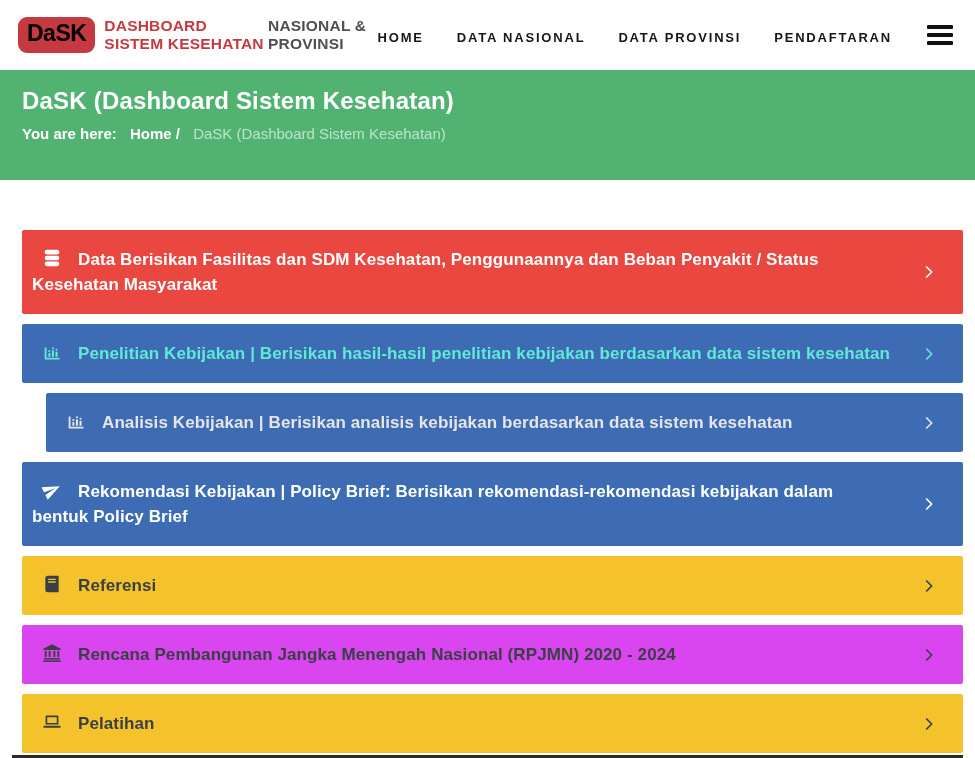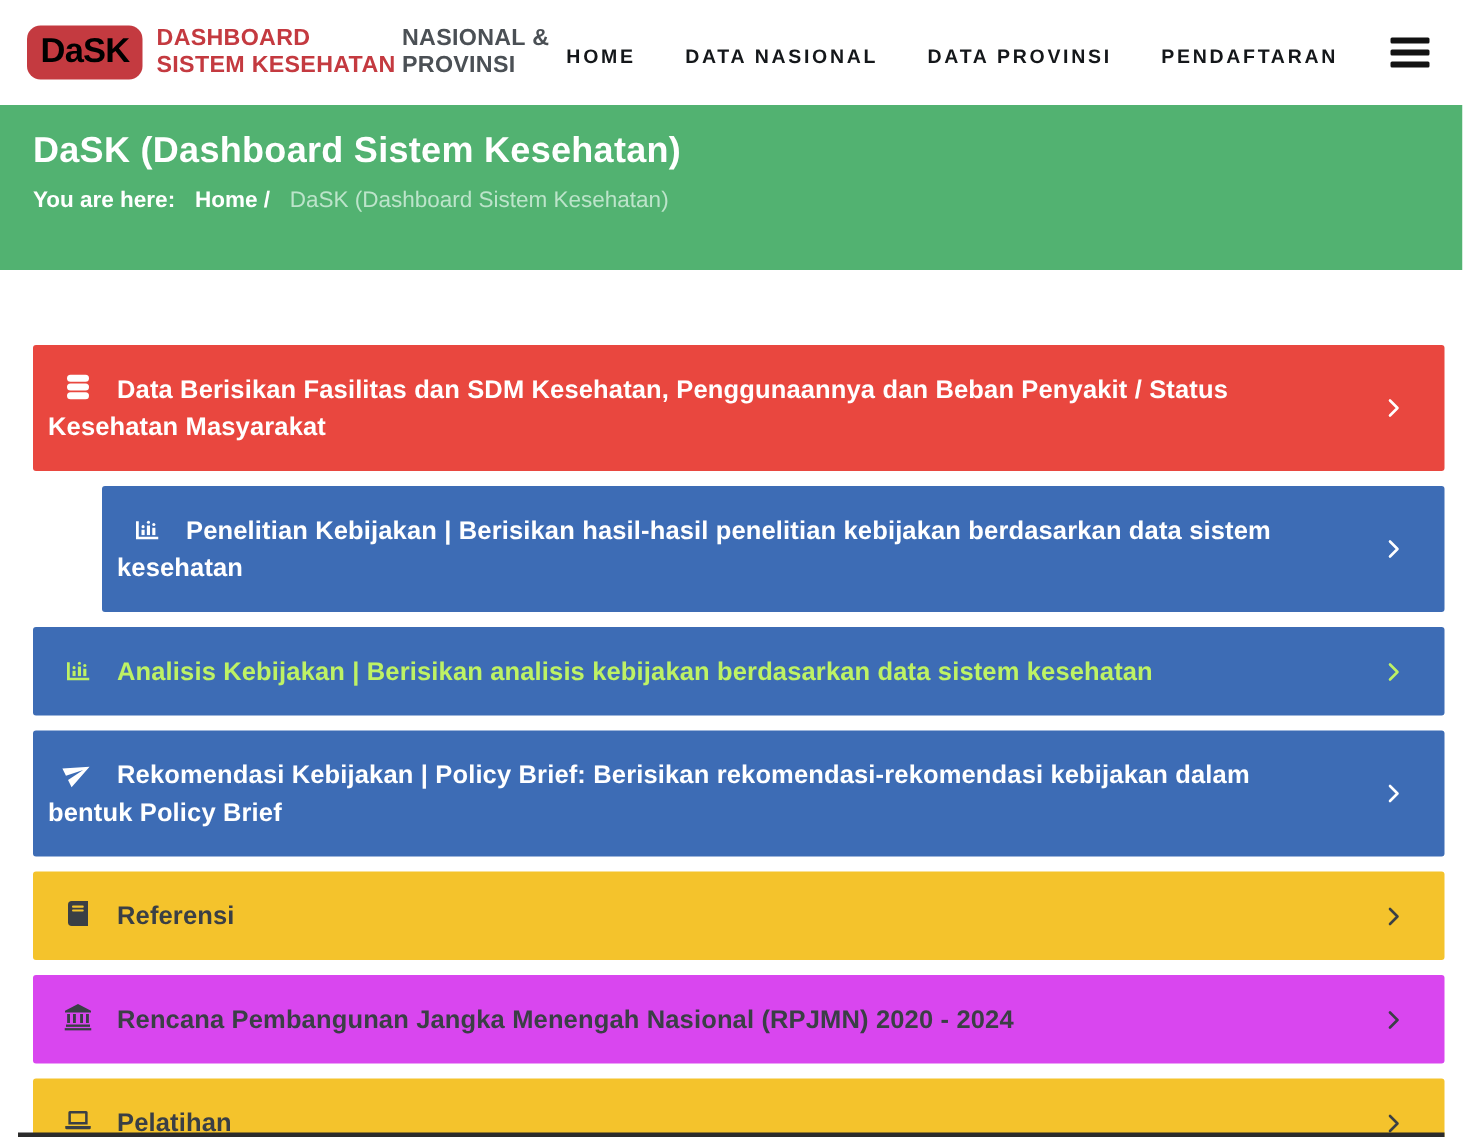--- a/index.html
+++ b/index.html
@@ -116,37 +116,37 @@
             <rect x="3.2" y="2.2" width="17.6" height="5.6" rx="2.8"></rect>
             <rect x="3.2" y="9.2" width="17.6" height="5.6" rx="2.8"></rect>
             <rect x="3.2" y="16.2" width="17.6" height="5.6" rx="2.8"></rect>
           </svg></span><span class="bar-label">Data Berisikan Fasilitas dan SDM Kesehatan, Penggunaannya dan Beban Penyakit / Status Kesehatan Masyarakat</span>
     <span class="chevron">
           <svg viewBox="0 0 24 24" fill="none" stroke="currentColor" stroke-width="2.6" stroke-linecap="round" stroke-linejoin="round">
             <path d="M8.5 4.5L16 12l-7.5 7.5"></path>
           </svg>
         </span>
   </a>
-      <a class="bar" style="background: rgb(61, 108, 181); color: #ffffff; margin-left: 46px; --bar-bg: #3d6cb5;">
+      <a class="bar" style="background: rgb(61, 108, 181); color: #5eead4; --bar-bg: #3d6cb5;">
     <span class="bar-icon"><svg viewBox="0 0 24 24" fill="currentColor">
             <path d="M3.2 6.5h2.2v12.4H21v2H3.2V6.5z"></path>
             <rect x="7.6" y="13.4" width="2.5" height="4.3"></rect>
             <rect x="11.9" y="10" width="2.5" height="7.7"></rect>
             <rect x="16.2" y="11.8" width="2.5" height="5.9"></rect>
             <circle cx="8.85" cy="10.9" r="1.25"></circle>
             <circle cx="13.15" cy="7.4" r="1.25"></circle>
             <circle cx="17.45" cy="9.2" r="1.25"></circle>
           </svg></span><span class="bar-label">Penelitian Kebijakan | Berisikan hasil-hasil penelitian kebijakan berdasarkan data sistem kesehatan</span>
     <span class="chevron">
           <svg viewBox="0 0 24 24" fill="none" stroke="currentColor" stroke-width="2.6" stroke-linecap="round" stroke-linejoin="round">
             <path d="M8.5 4.5L16 12l-7.5 7.5"></path>
           </svg>
         </span>
   </a>
-      <a class="bar" style="background: rgb(61, 108, 181); color: #bef264; --bar-bg: #3d6cb5;">
+      <a class="bar" style="background: rgb(61, 108, 181); color: #e5e5e5; margin-left: 24px; --bar-bg: #3d6cb5;">
     <span class="bar-icon"><svg viewBox="0 0 24 24" fill="currentColor">
             <path d="M3.2 6.5h2.2v12.4H21v2H3.2V6.5z"></path>
             <rect x="7.6" y="13.4" width="2.5" height="4.3"></rect>
             <rect x="11.9" y="10" width="2.5" height="7.7"></rect>
             <rect x="16.2" y="11.8" width="2.5" height="5.9"></rect>
             <circle cx="8.85" cy="10.9" r="1.25"></circle>
             <circle cx="13.15" cy="7.4" r="1.25"></circle>
             <circle cx="17.45" cy="9.2" r="1.25"></circle>
           </svg></span><span class="bar-label">Analisis Kebijakan | Berisikan analisis kebijakan berdasarkan data sistem kesehatan</span>
     <span class="chevron">

